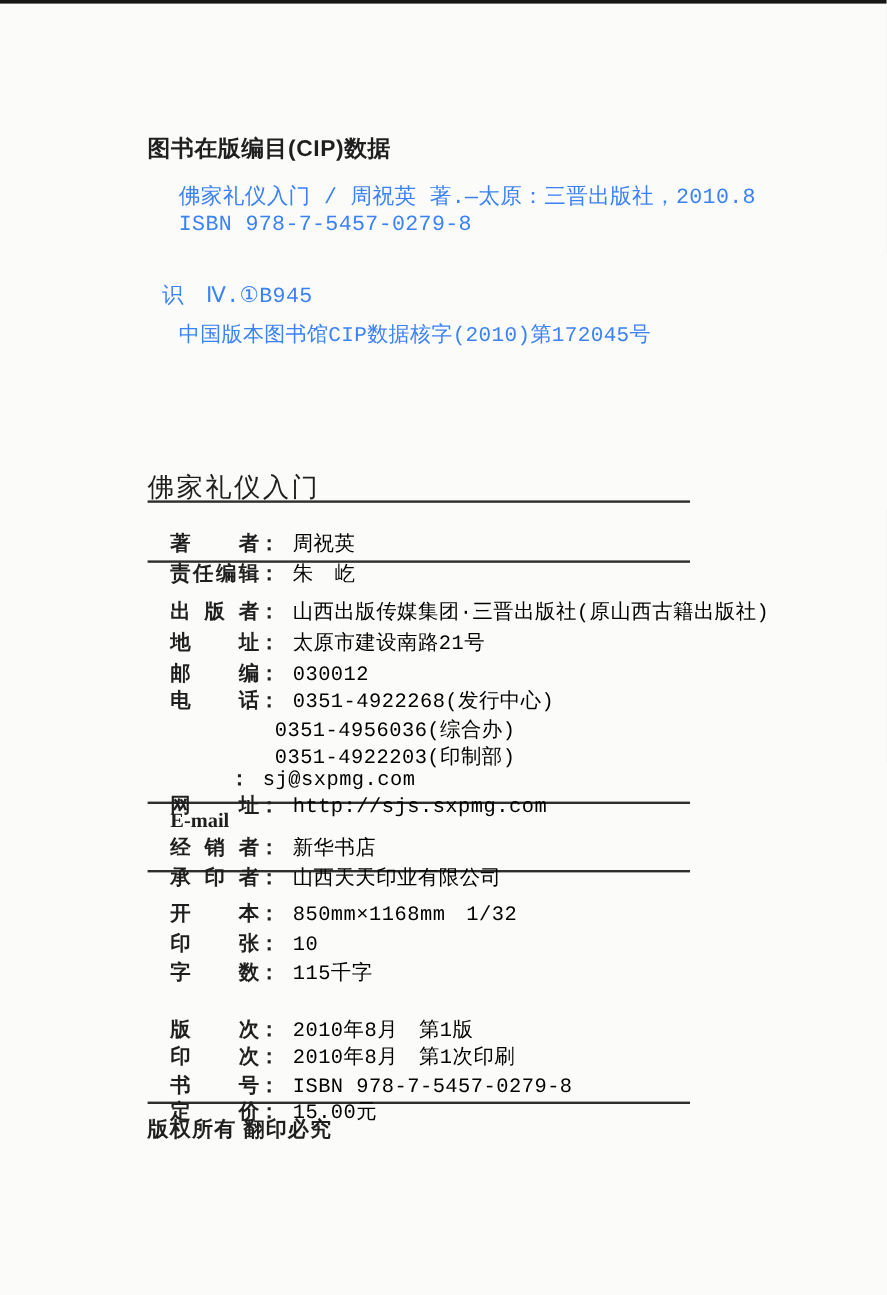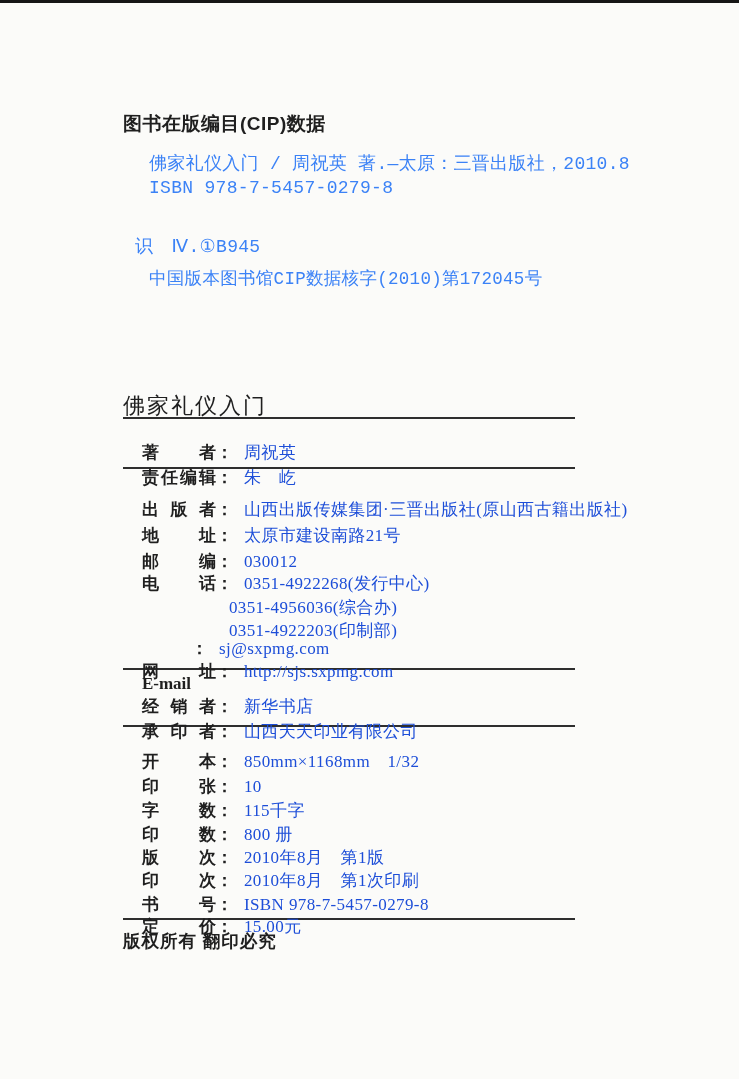--- a/index.html
+++ b/index.html
@@ -20,21 +20,21 @@
   .cip-isbn{left:149px;top:178px;}
   .cip-class1{left:149px;top:208px;}
   .cip-class2{left:123px;top:234px;margin-left:12px;}
   .cip-record{left:149px;top:266px;font-size:17.5px;}
   
   .book-title{position:absolute;left:123px;top:391px;font-size:22px;font-weight:500;letter-spacing:2px;white-space:pre;}
   .row{position:absolute;left:123px;font-size:17px;white-space:pre;line-height:1.1;}
   .row .lbl{display:inline-block;width:74px;font-weight:700;text-align:justify;text-align-last:justify;vertical-align:top;font-family:Liberation Serif, serif;}
   .row .lbl.latin{width:auto;text-align:left;text-align-last:left;margin-top:35px;}
   .row .colon{font-weight:700;}
-  .row .val{margin-left:11px;font-family:Liberation Serif, serif;letter-spacing:.4px;color:#1d4ed8;}
+  .row .val{margin-left:11px;font-family:Liberation Mono, monospace;letter-spacing:.4px;color:#000000;}
   .row.cont{left:210px;}
   .row.cont .val{margin-left:0;}
   .copyright{position:absolute;left:123px;top:929px;font-size:17.5px;font-weight:700;letter-spacing:1px;white-space:pre;}
 </style>
 </head>
 <body>
 
 <div class="page">
 
   <div class="topbar"></div>
@@ -90,23 +90,20 @@
   </div>
   <div class="row" style="top:734px">
     <span class="lbl">开本</span><span class="colon">：</span><span class="val">850mm×1168mm　1/32</span>
   </div>
   <div class="row" style="top:759px">
     <span class="lbl">印张</span><span class="colon">：</span><span class="val">10</span>
   </div>
   <div class="row" style="top:783px">
     <span class="lbl">字数</span><span class="colon">：</span><span class="val">115千字</span>
   </div>
-  <div class="row" style="top:807px">
-    <span class="lbl">印数</span><span class="colon">：</span><span class="val">800 册</span>
-  </div>
   <div class="row" style="top:830px">
     <span class="lbl">版次</span><span class="colon">：</span><span class="val">2010年8月　第1版</span>
   </div>
   <div class="row" style="top:853px">
     <span class="lbl">印次</span><span class="colon">：</span><span class="val">2010年8月　第1次印刷</span>
   </div>
   <div class="row" style="top:877px">
     <span class="lbl">书号</span><span class="colon">：</span><span class="val">ISBN 978-7-5457-0279-8</span>
   </div>
   <div class="row" style="top:899px">

